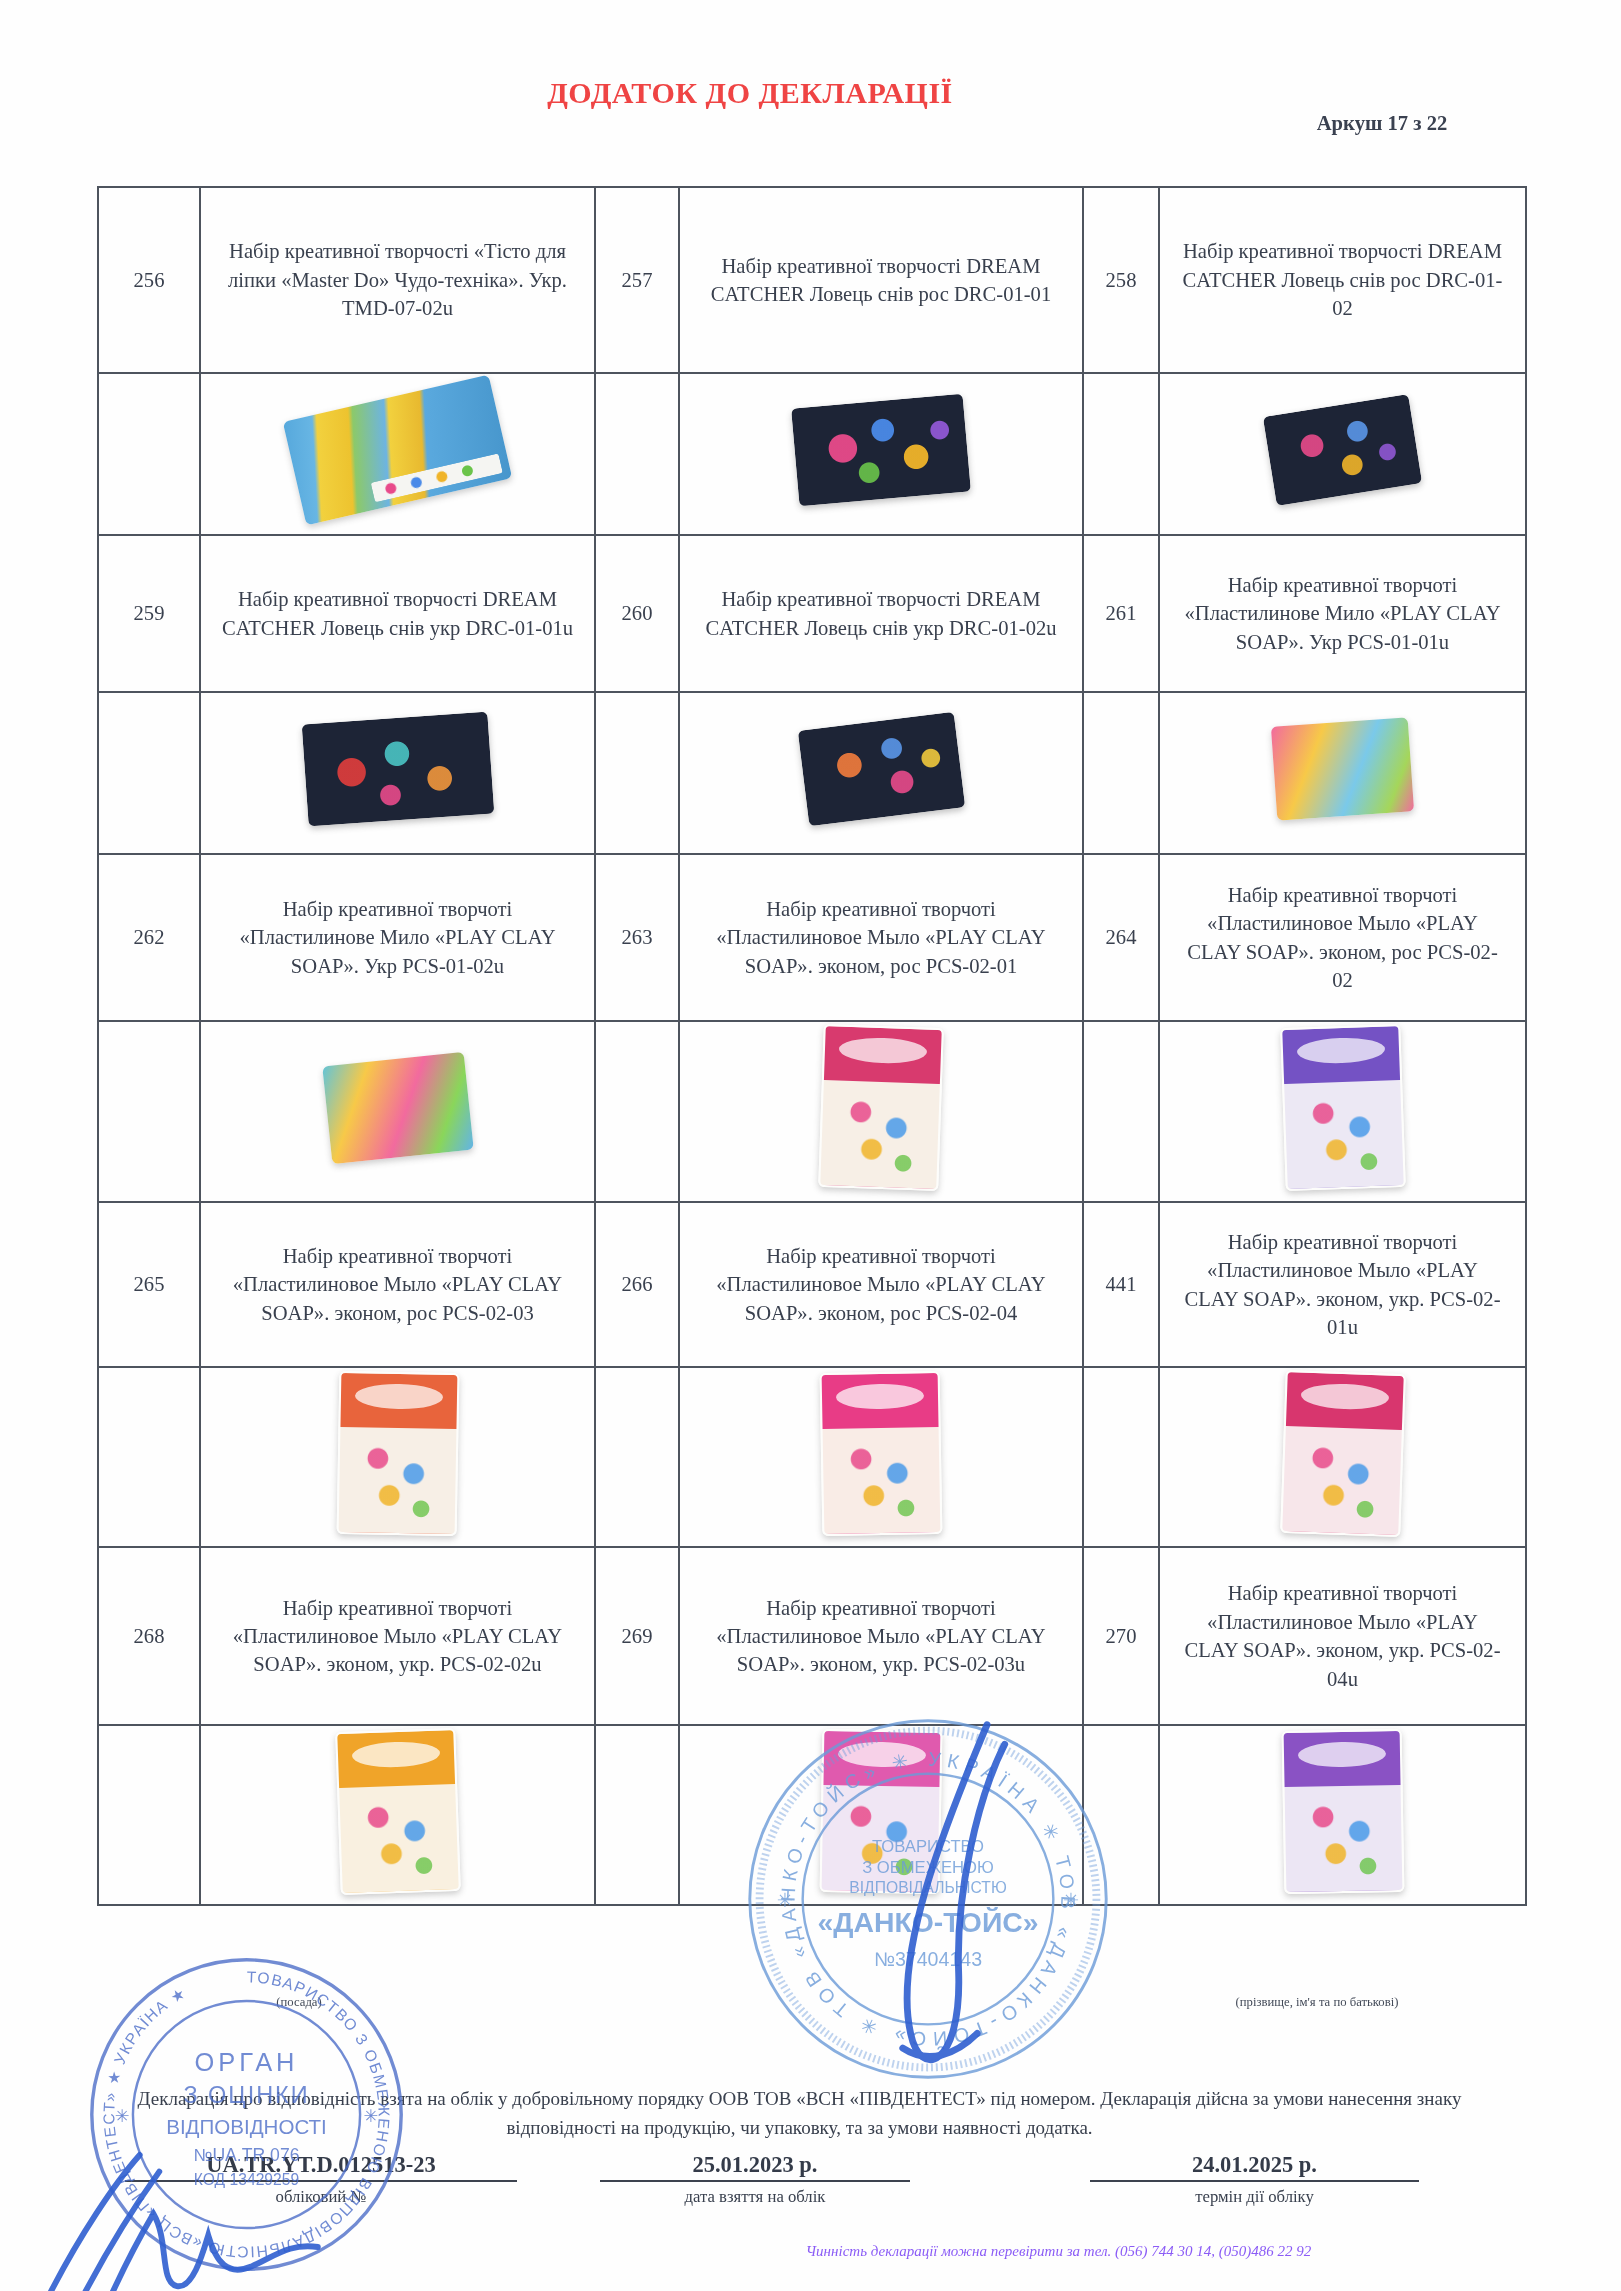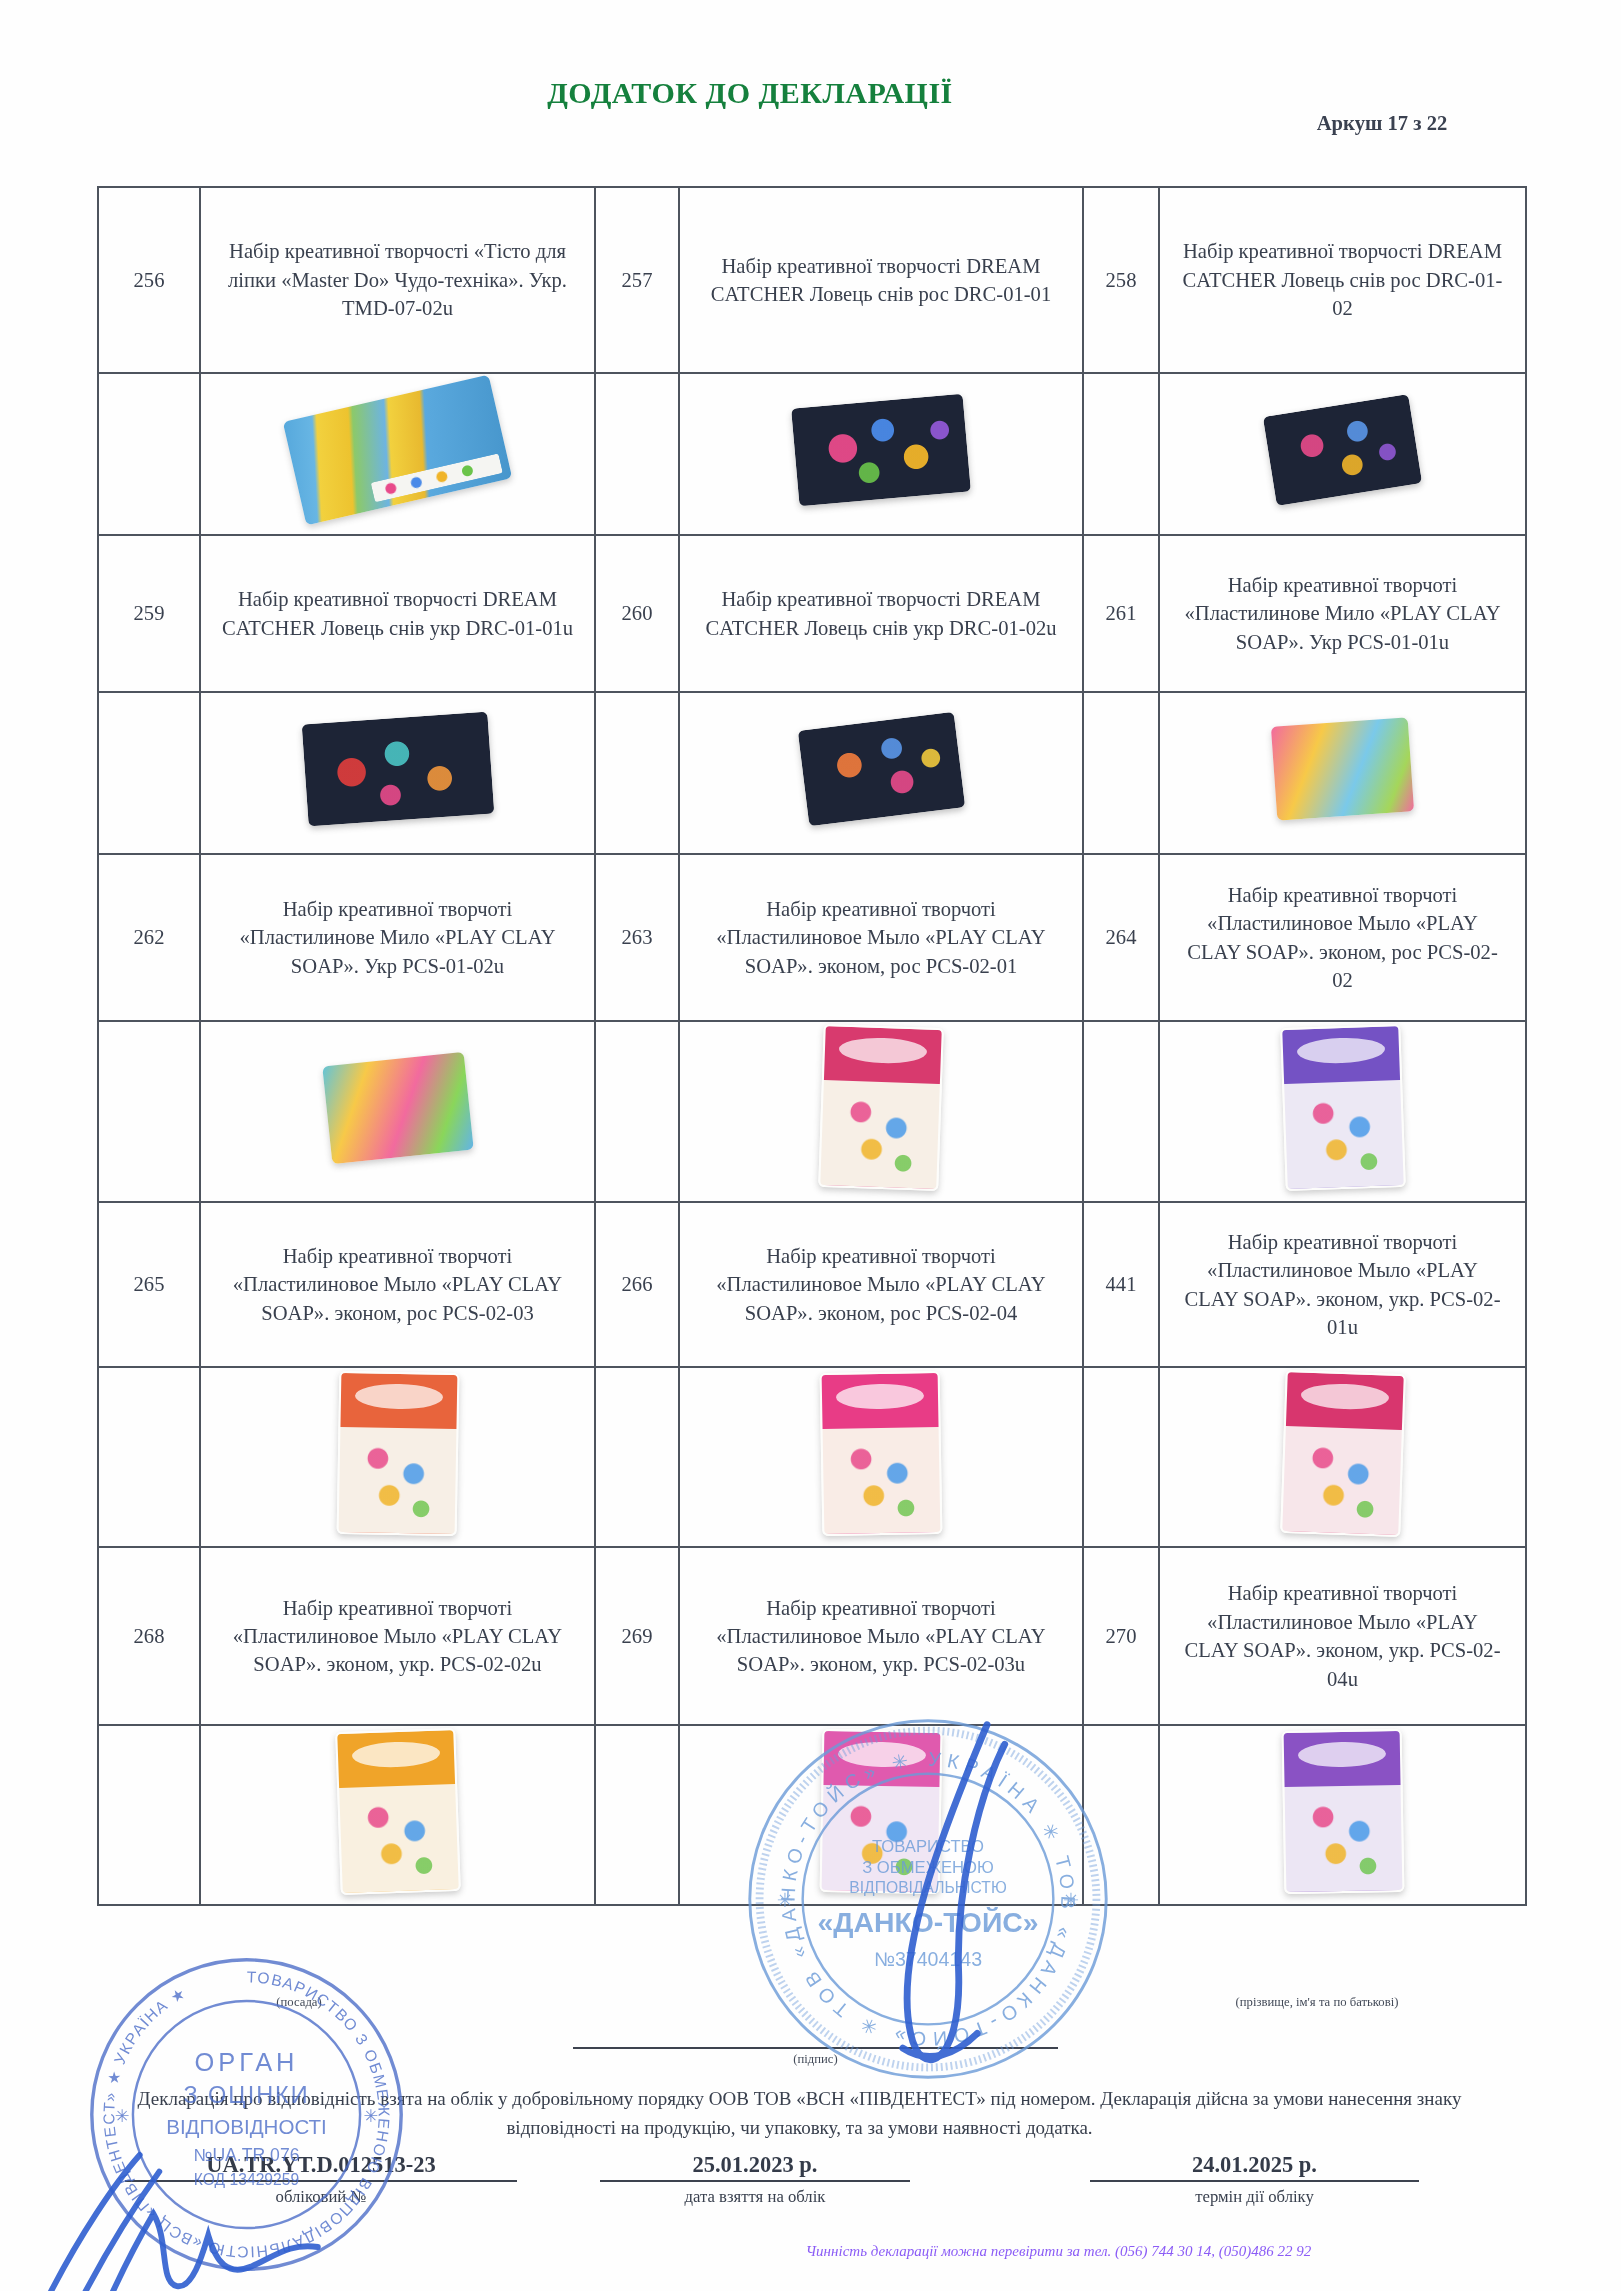--- a/index.html
+++ b/index.html
@@ -2,21 +2,21 @@
 <html><head>
 <meta charset="utf-8">
 <style>
   html,body{margin:0;padding:0;}
   body{
     width:1621px;height:2292px;position:relative;background:#fefefe;
     font-family:"Liberation Serif", serif;color:#39404e;overflow:hidden;
   }
   .title{
     position:absolute;top:76px;left:98px;width:1304px;text-align:center;
-    font-size:30px;font-weight:bold;letter-spacing:0.5px;color:#15803d;
+    font-size:30px;font-weight:bold;letter-spacing:0.5px;color:#ef4444;
   }
   .sheet{
     position:absolute;top:112px;left:1245px;width:274px;text-align:center;
     font-size:20.6px;font-weight:bold;color:#3a4150;
   }
   table.items{
     position:absolute;top:186px;left:97px;width:1428px;
     border-collapse:collapse;table-layout:fixed;
   }
   table.items td{
@@ -228,24 +228,20 @@
     <td class="num"></td>
     <td class="imgc"><div class="prod pack p270"></div></td>
   </tr>
 </tbody>
   </table>
 
 <div class="sig-row">
   <div class="sig-block sig-pos">
     <div class="sig-caption">(посада)</div>
   </div>
-  <div class="sig-block sig-sign">
-    <div class="sig-value"></div>
-    <div class="sig-caption">(підпис)</div>
-  </div>
   <div class="sig-block sig-name">
     <div class="sig-caption">(прізвище, ім'я та по батькові)</div>
   </div>
 </div>
 
 <div class="reg-paragraph">Декларація про відповідність взята на облік у добровільному порядку ООВ ТОВ «ВСН «ПІВДЕНТЕСТ» під номером. Декларація дійсна за умови нанесення знаку відповідності на продукцію, чи упаковку, та за умови наявності додатка.</div>
 
 <div class="reg-row">
   <div class="reg-block reg-number">
     <span class="reg-value">UA.TR.YT.D.012513-23</span>

